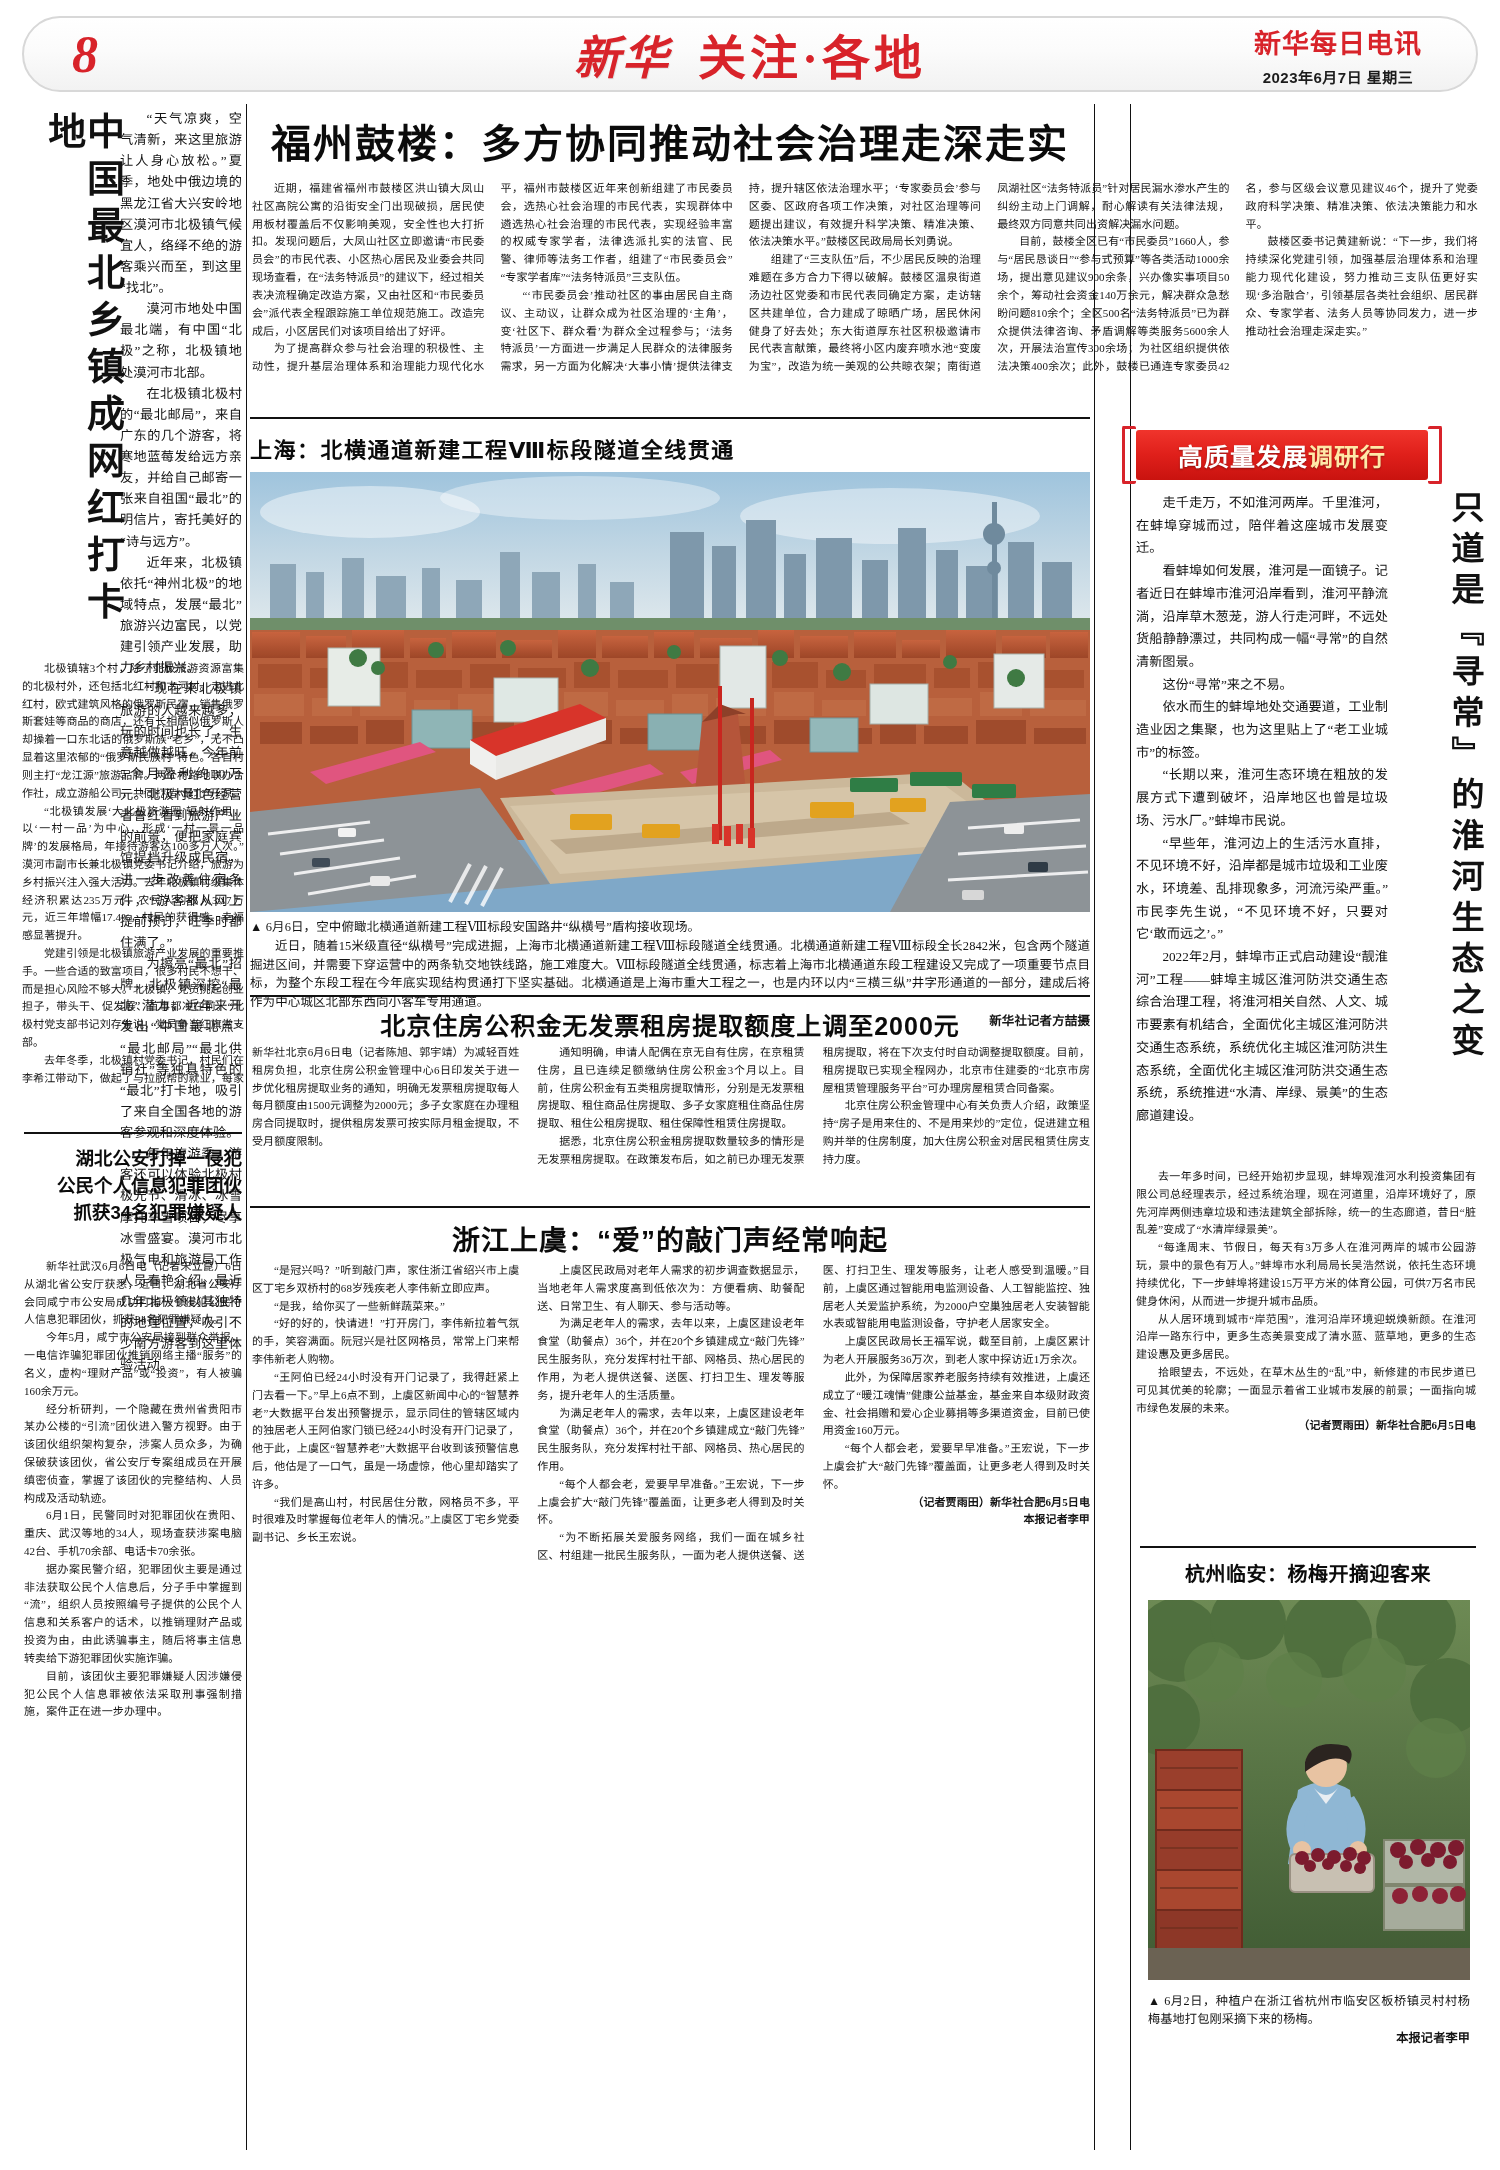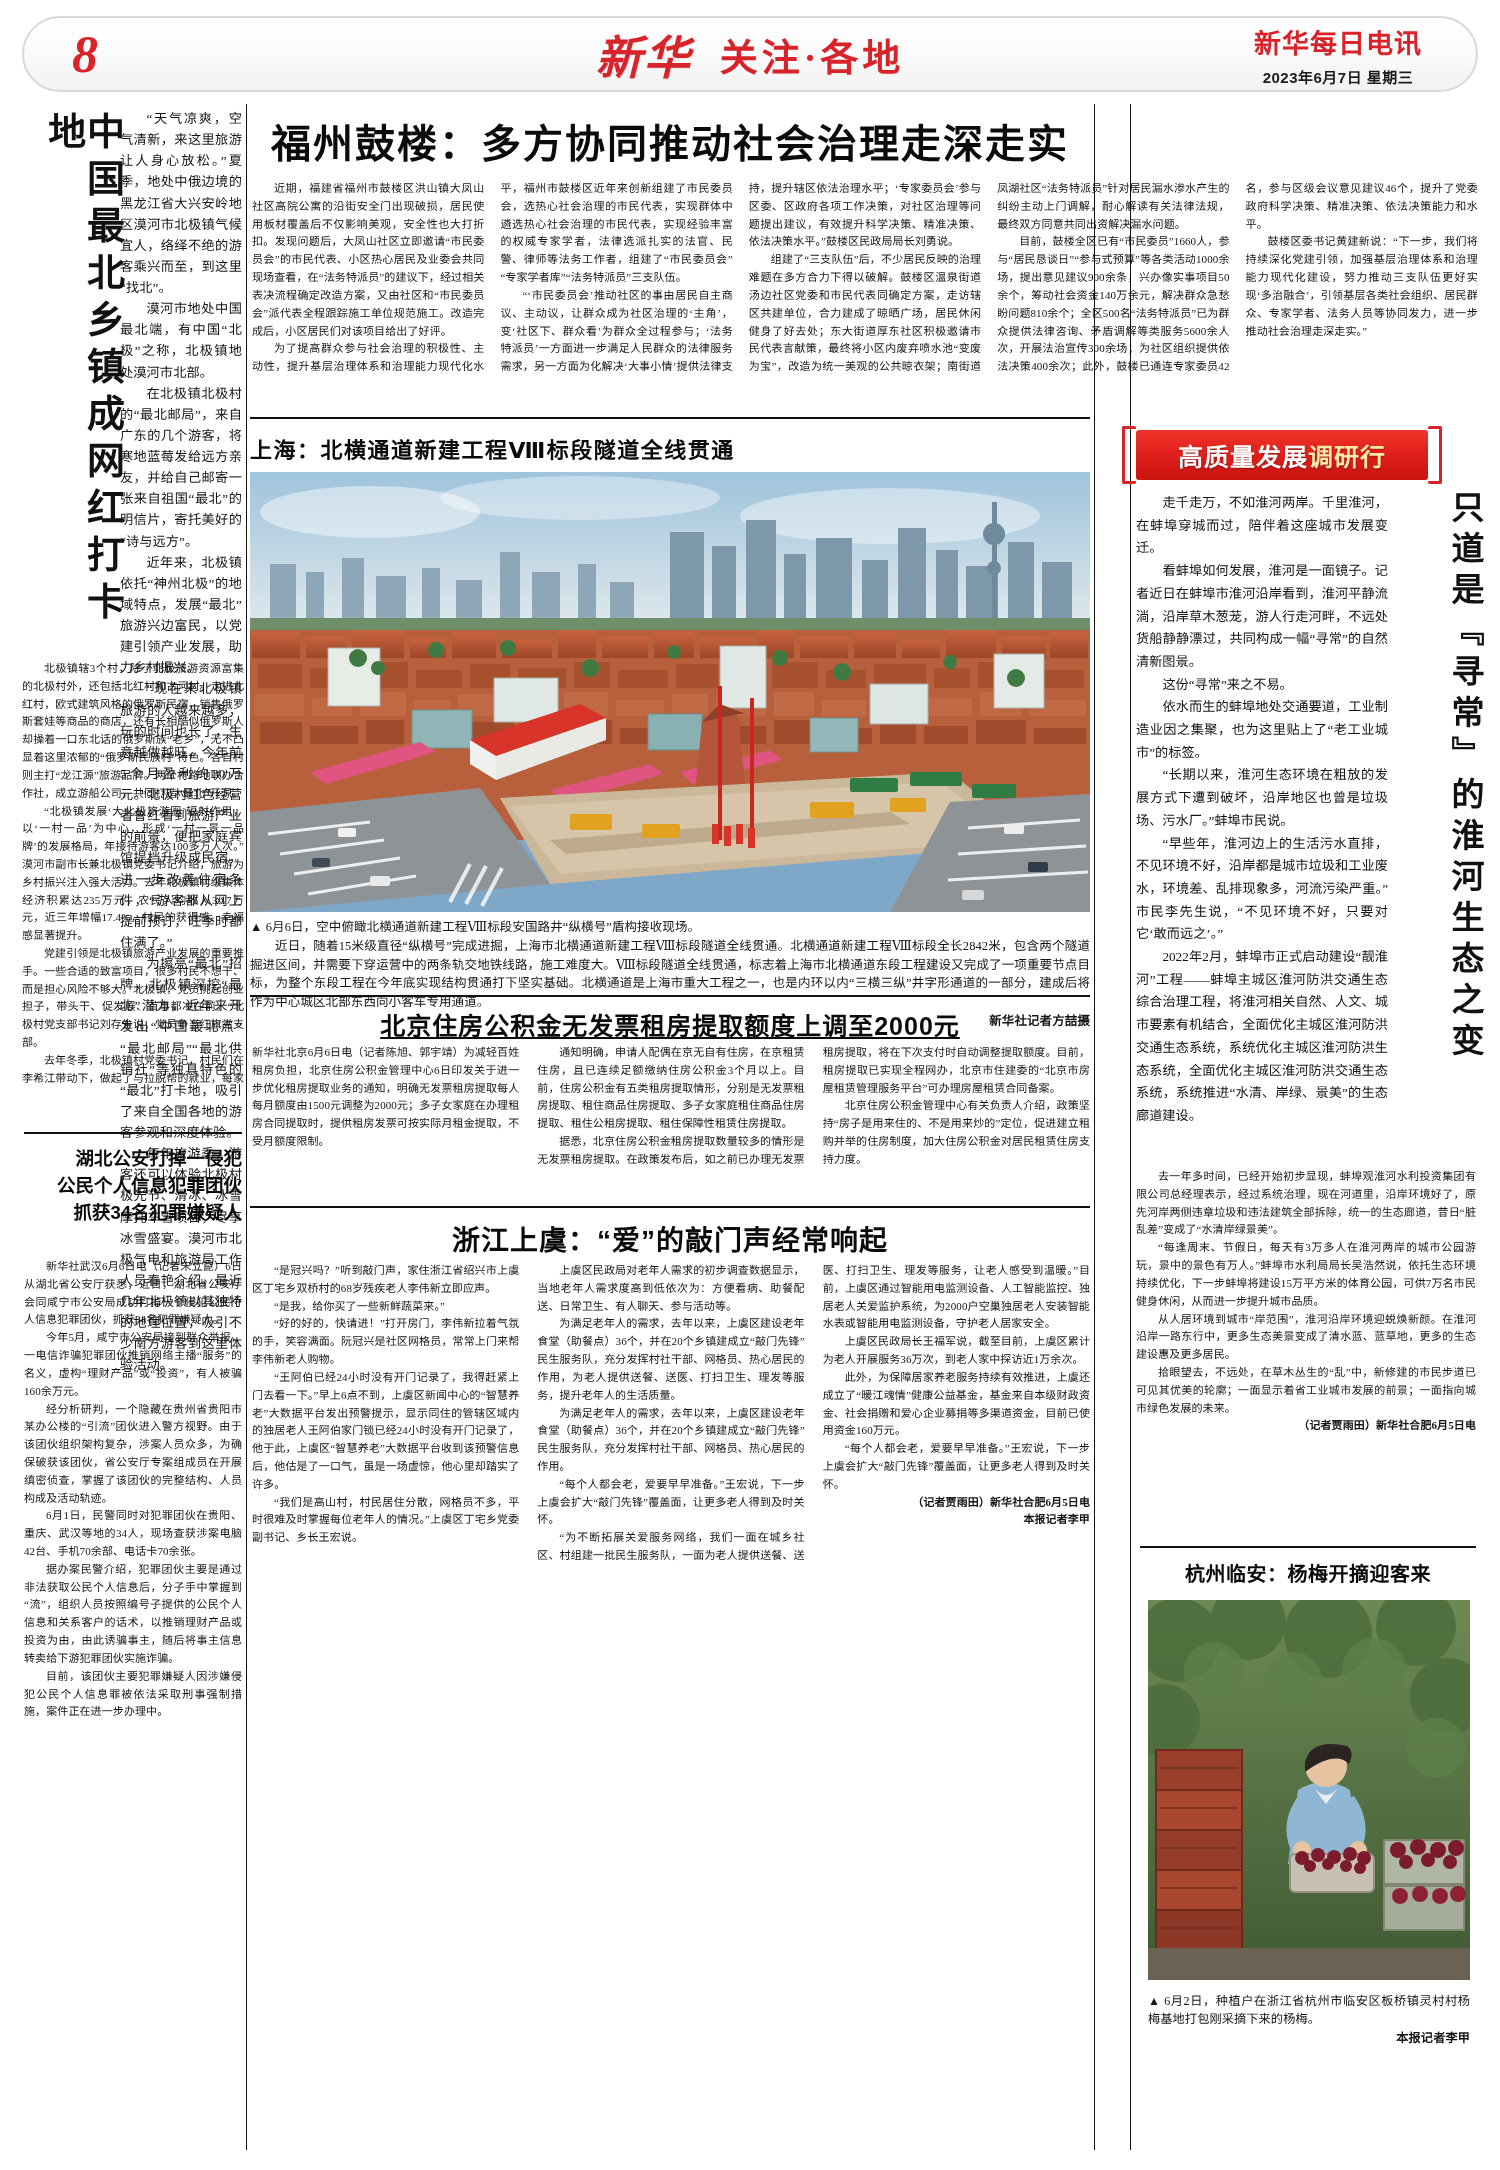--- a/index.html
+++ b/index.html
@@ -32,21 +32,21 @@
     position:absolute; left:50%; top:50%; transform:translate(-50%,-50%);
     display:flex; align-items:center; gap:28px; white-space:nowrap;
   }
   .mast-xinhua{
     font-family:"Liberation Serif",serif;
     font-size:46px; font-weight:700; color:#d8232a;
     font-style:italic; letter-spacing:2px;
     text-shadow:1px 1px 0 rgba(0,0,0,.08);
   }
   .mast-sub{
-    font-size:38px; font-weight:700; color:#d8232a; letter-spacing:4px;
+    font-size:48px; font-weight:700; color:#d8232a; letter-spacing:4px;
   }
   .mast-right{
     position:absolute; right:54px; top:50%; transform:translateY(-50%);
     text-align:center;
   }
   .mast-right .brand{
     font-size:27px; font-weight:700; color:#d8232a; letter-spacing:1px;
     font-family:"Liberation Serif",serif;
   }
   .mast-right .date{
@@ -128,21 +128,20 @@
   .photo-cap .cap-first{ text-indent:0; }
   .photo-cap .credit{ text-align:right; font-weight:600; }
 
   
   .bj-head{
     position:absolute; left:250px; top:1006px; width:840px;
     text-align:center;
     font-family:"Liberation Sans","DejaVu Sans",sans-serif;
     font-size:25px; font-weight:700; letter-spacing:1px; color:#0b0b0b;
     white-space:nowrap;
-    text-decoration:underline;
   }
   .bj-body{
     position:absolute; left:252px; top:1044px; width:838px; height:160px;
     column-count:3; column-gap:18px;
   }
 
   
   .zj-head{
     position:absolute; left:250px; top:1218px; width:840px;
     text-align:center;

